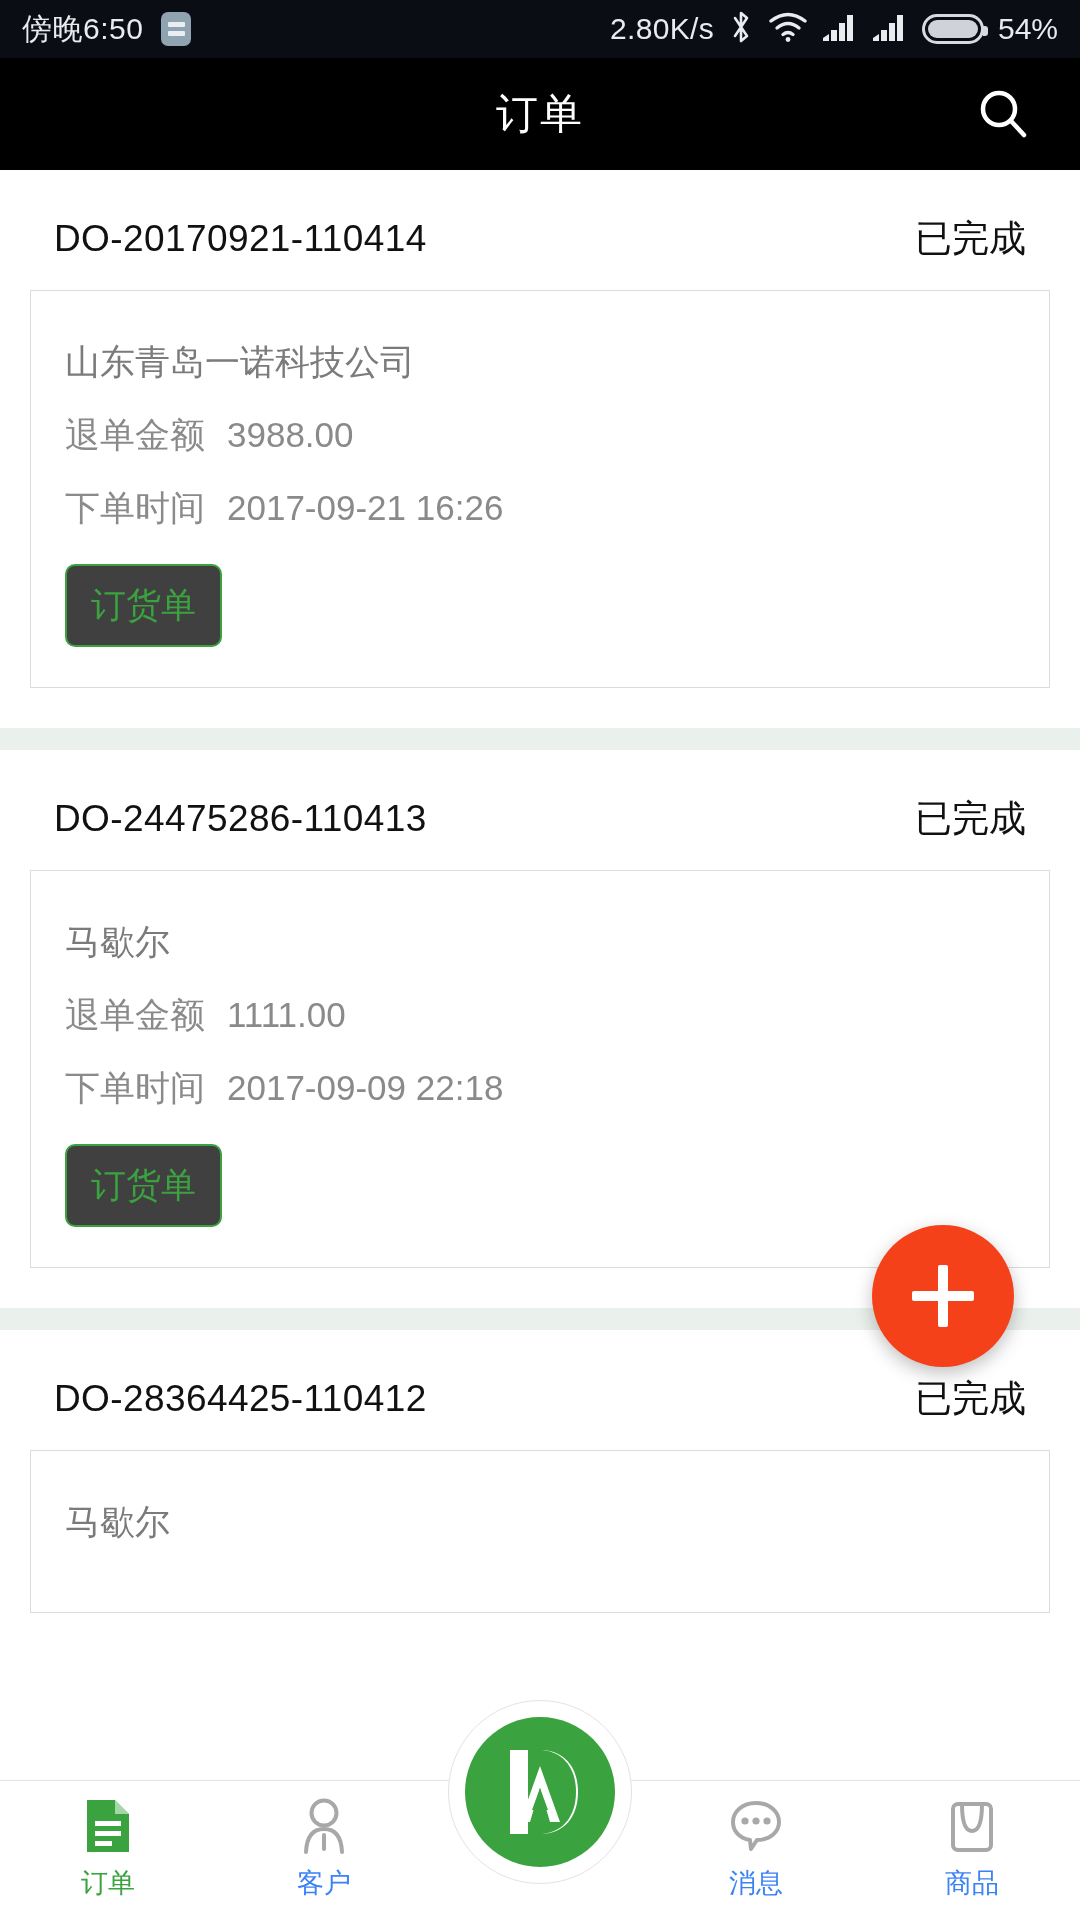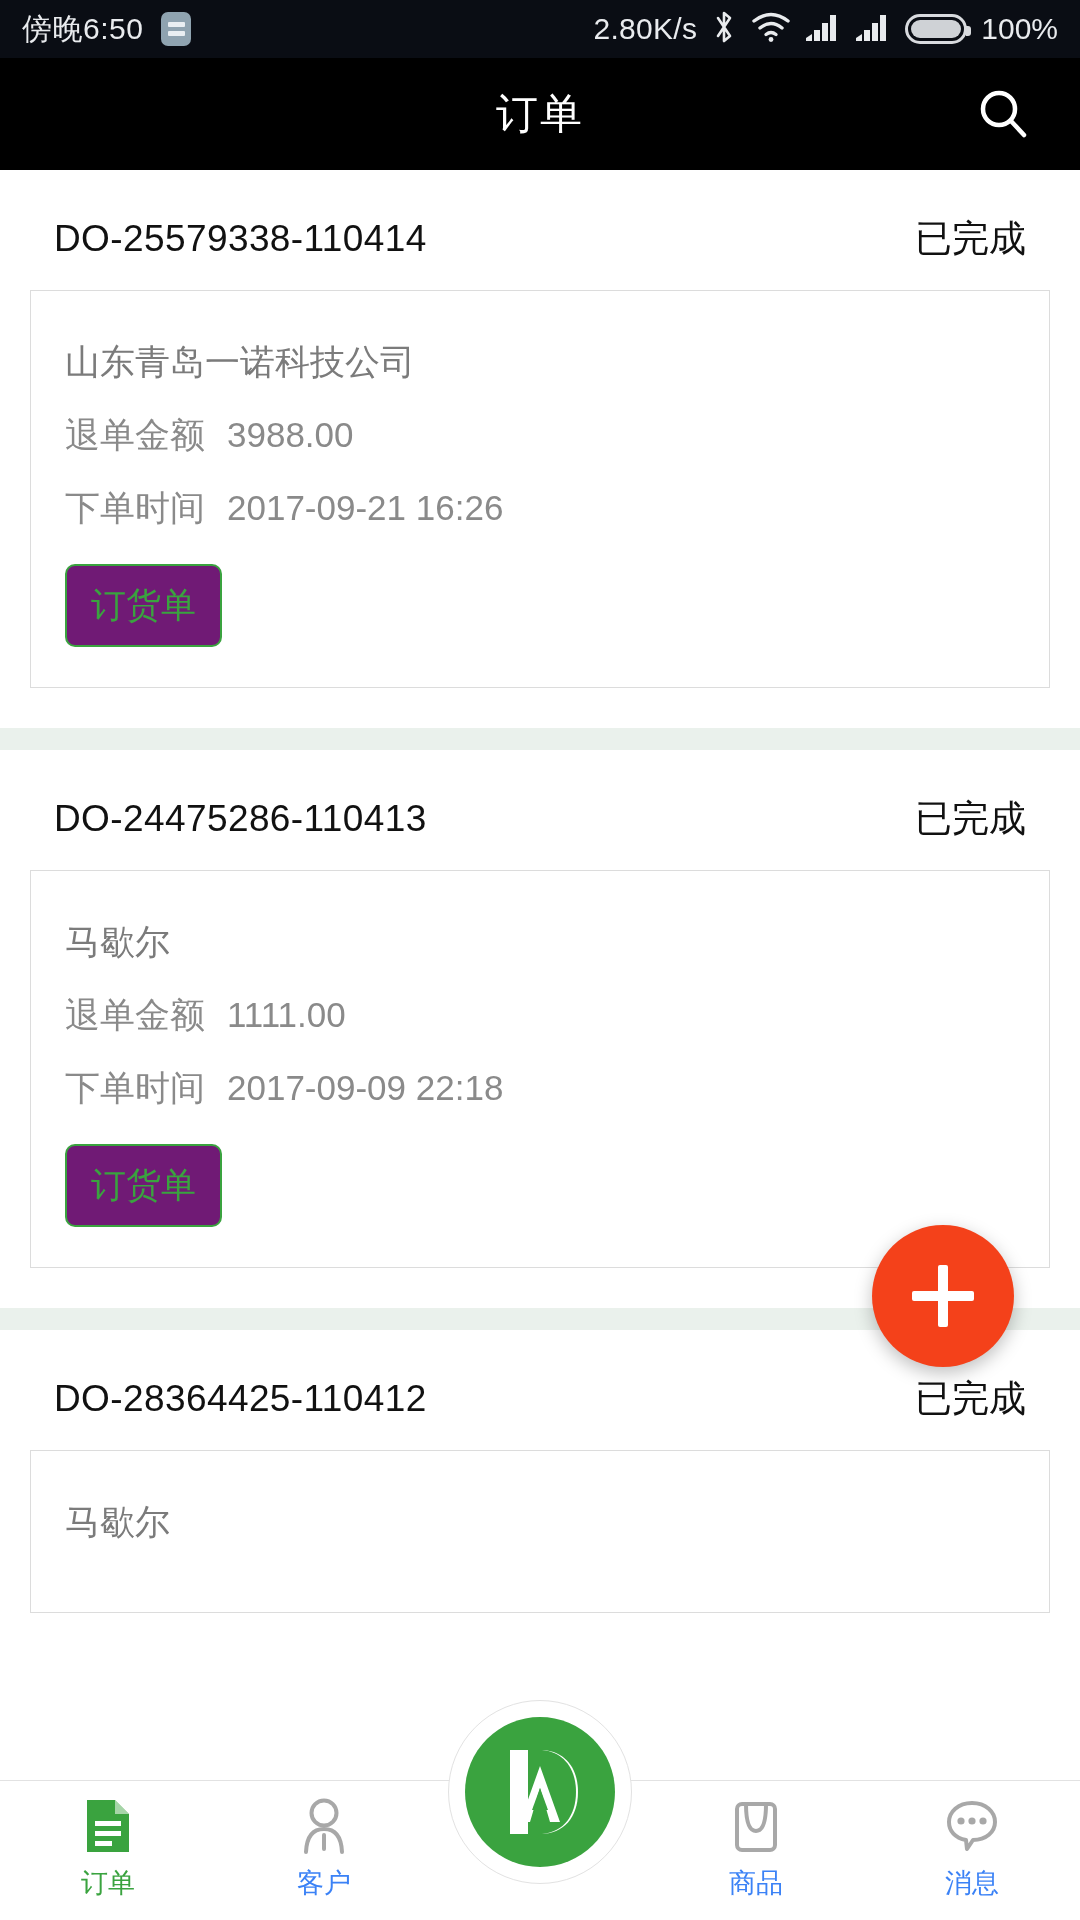--- a/index.html
+++ b/index.html
@@ -61,21 +61,21 @@
     margin:0 30px; border:1px solid #dcdcdc; background:#ffffff;
     padding:48px 0 40px 0;
   }
   .cust{ font-size:35px; color:#7b7b7b; padding:0 34px 0 34px; margin-bottom:26px; }
   .kv{ font-size:35px; color:#8a8a8a; padding:0 34px; margin-bottom:26px; }
   .kv .k{ color:#8a8a8a; }
   .kv .v{ color:#8a8a8a; margin-left:22px; }
   .btn-order{
     margin:6px 0 0 34px; display:inline-block;
     border:2px solid #3aa33f; border-radius:10px; color:#3aa33f;
-    font-size:35px; padding:16px 24px; background:#701a75;
+    font-size:35px; padding:16px 24px; background:#404040;
   }
   .gap{ height:40px; background:#ffffff; }
   .divider{ height:22px; background:#eaf1ec; }
 
   
   .fab{
     position:absolute; right:66px; top:1225px;
     width:142px; height:142px; border-radius:50%;
     background:#f4411a; box-shadow:0 6px 18px rgba(0,0,0,.25);
     display:flex; align-items:center; justify-content:center; z-index:30;
@@ -153,39 +153,39 @@
         <svg width="36" height="30" viewBox="0 0 36 30">
           <polygon points="1,29 7,29 7,22 1,26" fill="#e9ebee"></polygon>
           <rect x="9" y="18" width="6" height="11" fill="#e9ebee"></rect>
           <rect x="17" y="11" width="6" height="18" fill="#e9ebee"></rect>
           <rect x="25" y="3" width="6" height="26" fill="#e9ebee"></rect>
         </svg>
       </span>
       <div class="sb-battery">
           <i></i>
         </div>
-      <div class="sb-pct">100%</div>
+      <div class="sb-pct">54%</div>
     </div>
   </div>
 
   <div class="appbar">
     <div class="appbar-title">订单</div>
     <div class="appbar-search">
       <svg width="58" height="58" viewBox="0 0 58 58">
         <circle cx="25" cy="24" r="16" fill="none" stroke="#ffffff" stroke-width="4.5"></circle>
         <line x1="37" y1="36" x2="50" y2="50" stroke="#ffffff" stroke-width="4.5" stroke-linecap="round"></line>
       </svg>
     </div>
   </div>
 
   <div class="list">
 
     <div class="order-block">
       <div class="order-head">
-        <div class="order-id">DO-25579338-110414</div>
+        <div class="order-id">DO-20170921-110414</div>
         <div class="order-status">已完成</div>
       </div>
       <div class="order-card">
         <div class="cust">山东青岛一诺科技公司</div>
         <div class="kv">
           <span class="k">退单金额</span><span class="v">3988.00</span>
         </div>
         <div class="kv">
           <span class="k">下单时间</span><span class="v">2017-09-21 16:26</span>
         </div>
@@ -255,37 +255,37 @@
         </svg>
       </div>
       <div class="lbl">客户</div>
     </div>
 
     <div class="tab-center"></div>
 
     <div class="tab">
       <div class="ico">
         <svg width="54" height="58" viewBox="0 0 54 58">
-          <rect x="8" y="7" width="38" height="46" rx="5" fill="none" stroke="#a8a8a8" stroke-width="4"></rect>
-          <path d="M17 7 Q17 34 27 34 Q37 34 37 7" fill="none" stroke="#a8a8a8" stroke-width="4" stroke-linecap="round"></path>
-        </svg>
-      </div>
-      <div class="lbl">商品</div>
-    </div>
-
-    <div class="tab">
-      <div class="ico">
-        <svg width="54" height="58" viewBox="0 0 54 58">
           <path d="M27 6 C41 6 50 15 50 25 C50 35 41 43 28 43 L22 52 L21 43 C10 41 4 34 4 25 C4 15 13 6 27 6 Z" fill="none" stroke="#a8a8a8" stroke-width="4" stroke-linejoin="round"></path>
           <circle cx="16" cy="24" r="3.6" fill="#a8a8a8"></circle>
           <circle cx="27" cy="24" r="3.6" fill="#a8a8a8"></circle>
           <circle cx="38" cy="24" r="3.6" fill="#a8a8a8"></circle>
         </svg>
       </div>
       <div class="lbl">消息</div>
+    </div>
+
+    <div class="tab">
+      <div class="ico">
+        <svg width="54" height="58" viewBox="0 0 54 58">
+          <rect x="8" y="7" width="38" height="46" rx="5" fill="none" stroke="#a8a8a8" stroke-width="4"></rect>
+          <path d="M17 7 Q17 34 27 34 Q37 34 37 7" fill="none" stroke="#a8a8a8" stroke-width="4" stroke-linecap="round"></path>
+        </svg>
+      </div>
+      <div class="lbl">商品</div>
     </div>
   </div>
 
   <div class="center-logo">
     <div class="disc">
       <svg width="112" height="112" viewBox="0 0 112 112">
         <path d="M26 14 H56 C80 14 94 31 94 56 C94 81 80 98 56 98 H26 Z" fill="#ffffff"></path>
         <path d="M44 14 H58 C80 16 92 33 92 56 C92 79 80 96 58 98 H44 Z" fill="#3aa33f"></path>
         <path d="M56 30 L76 86 H66 L56 52 L46 86 H36 Z" fill="#ffffff"></path>
         <path d="M56 52 L64 74 H48 Z" fill="#3aa33f"></path>

